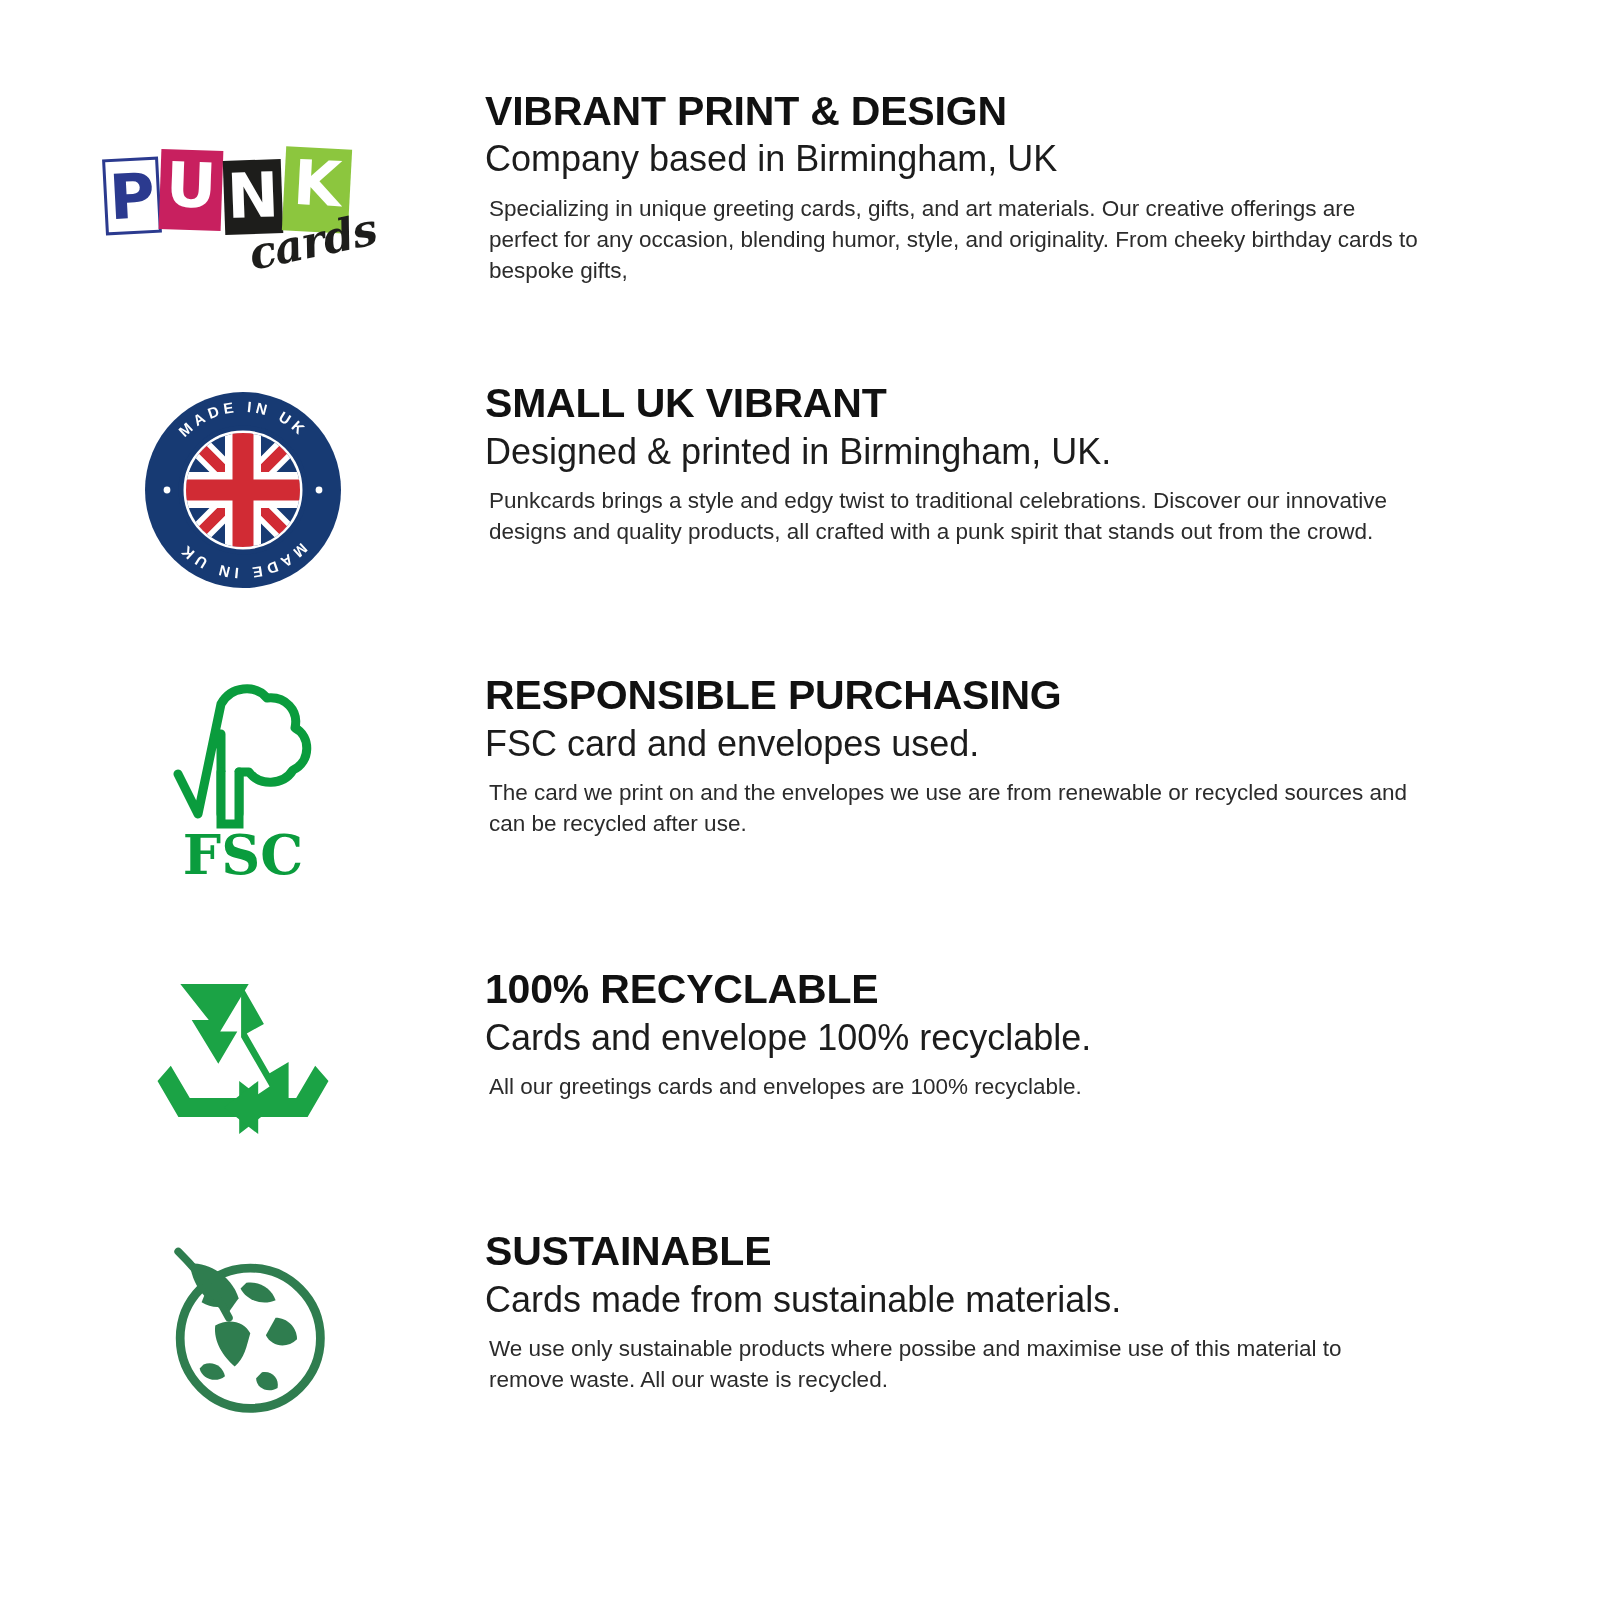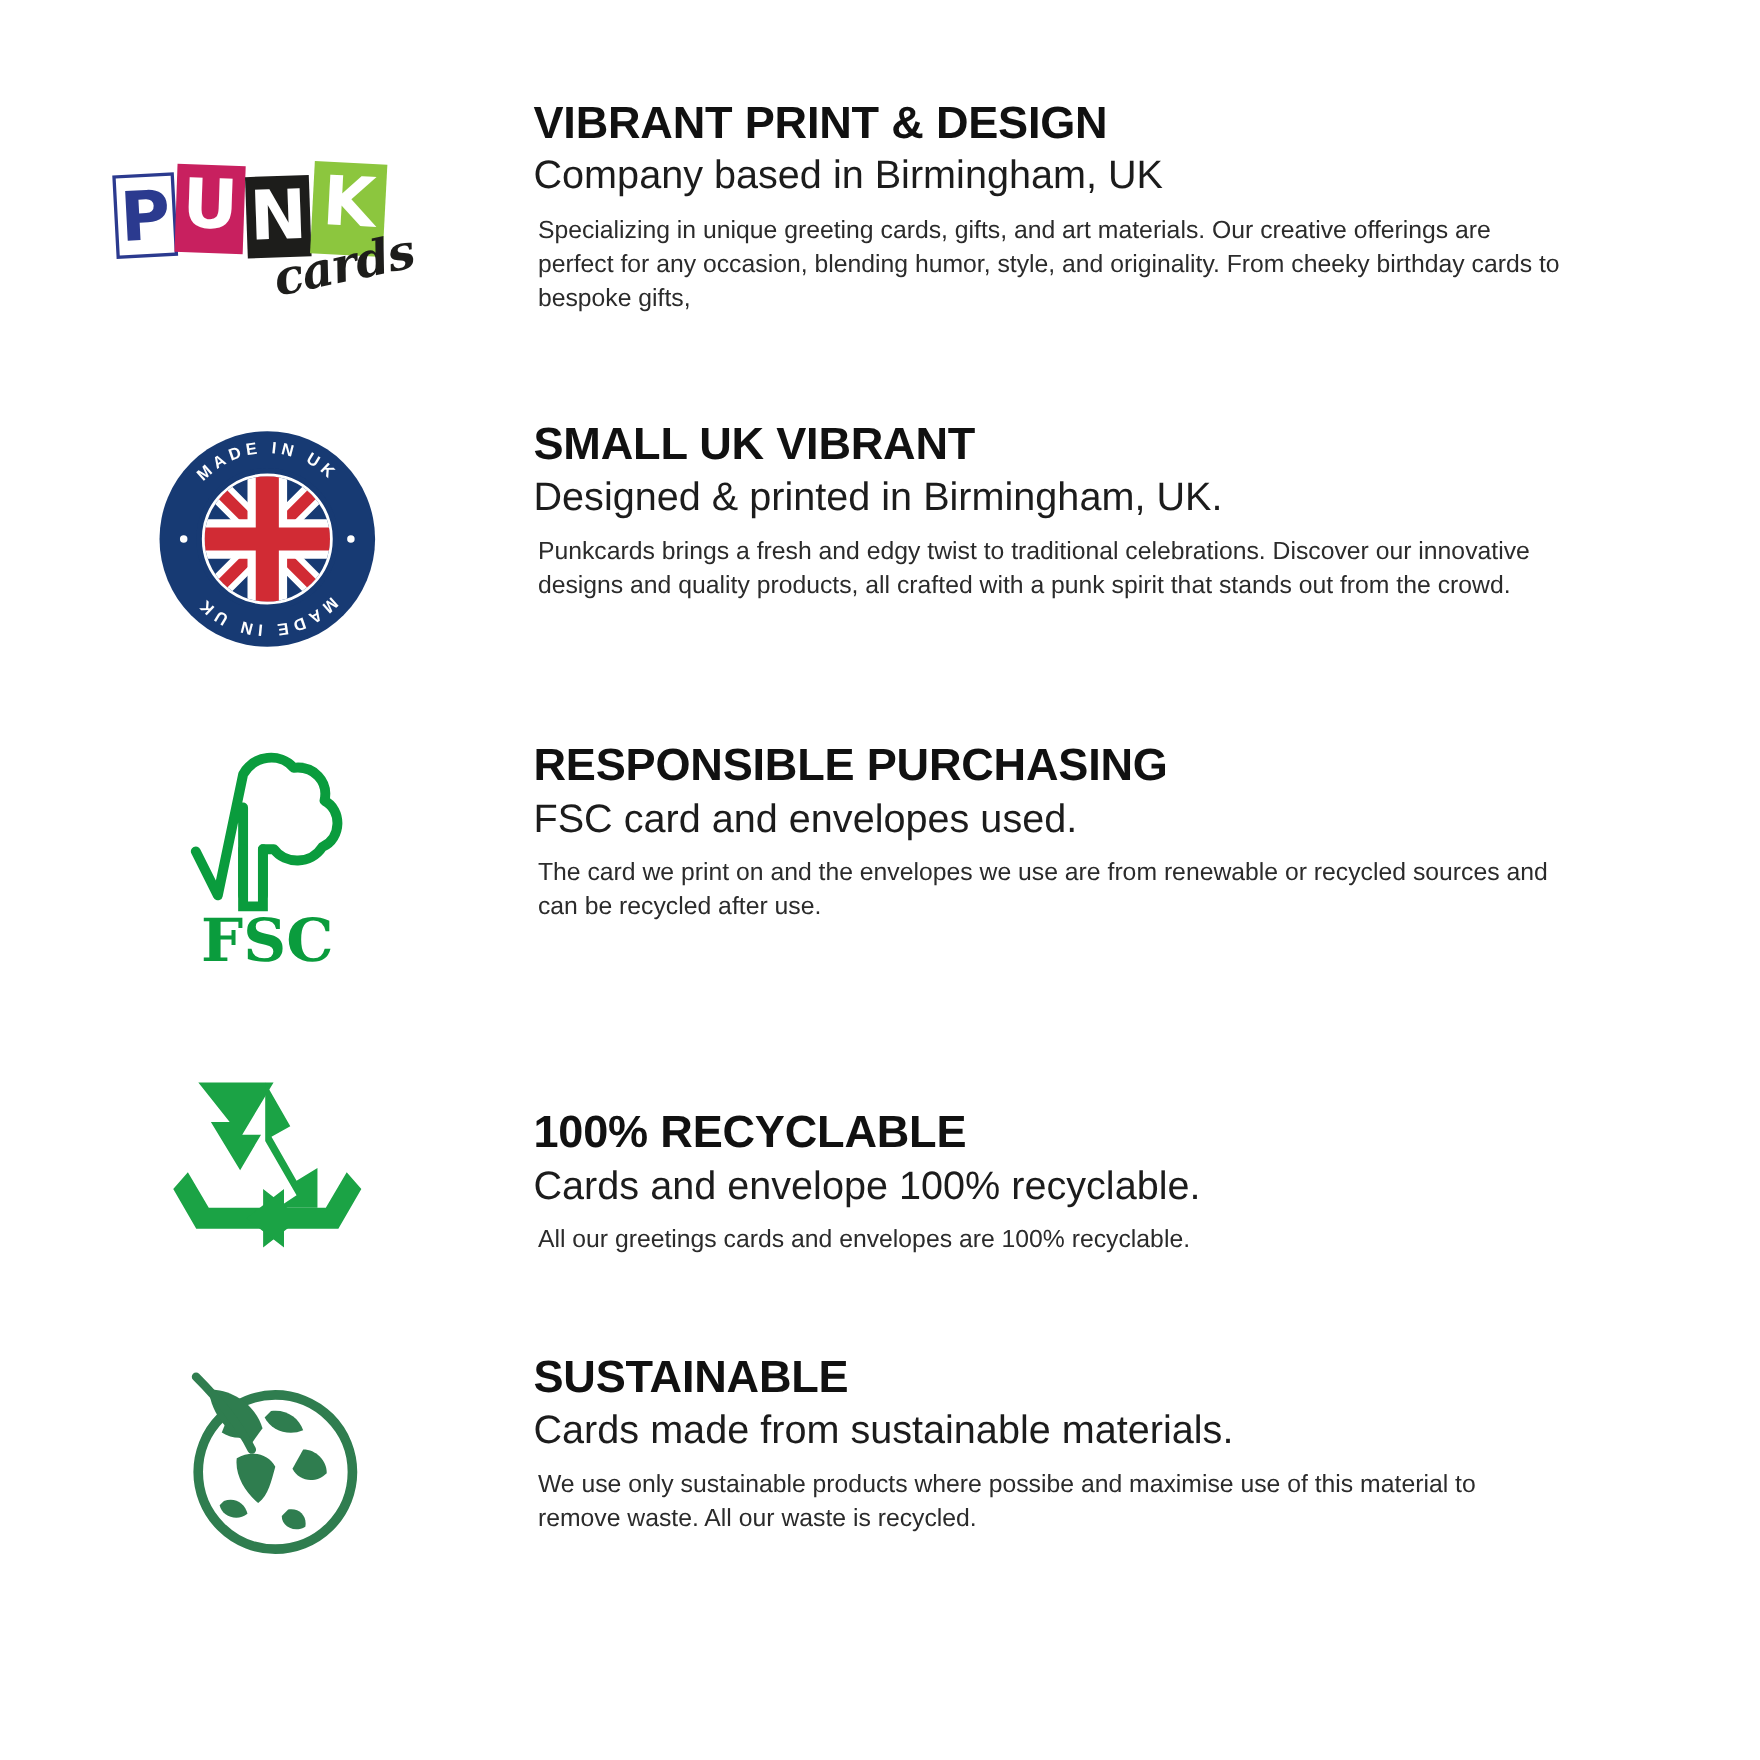--- a/index.html
+++ b/index.html
@@ -58,21 +58,21 @@
     font-size: 22.5px;
     line-height: 1.38;
     color: #2b2b2b;
     margin: 4px;
     max-width: 930px;
   }
   
   .row-1 { margin-bottom: 92px; }
   .row-2 { margin-bottom: 84px; }
   .row-3 { margin-bottom: 84px; }
-  .row-4 { margin-bottom: 84px; align-items: flex-end; }
+  .row-4 { margin-bottom: 84px; }
   .row-1 .icon-col { padding-top: 50px; }
   .row-2 .icon-col { padding-top: 8px; }
   .row-3 .icon-col { padding-top: 0px; }
   .row-4 .icon-col { padding-top: 6px; }
   .row-5 .icon-col { padding-top: 6px; }
 
   
   .punk-logo {
     position: relative;
     width: 290px;
@@ -179,21 +179,21 @@
         <text fill="#ffffff" font-family="Liberation Sans, sans-serif" font-size="15" font-weight="bold" letter-spacing="4.2">
           <textPath href="#arcBottom" startOffset="50%" text-anchor="middle">MADE IN UK</textPath>
         </text>
         <circle cx="24" cy="100" r="3.4" fill="#ffffff"></circle>
         <circle cx="176" cy="100" r="3.4" fill="#ffffff"></circle>
       </svg>
     </div>
     <div class="text-col">
       <h2 class="feature-title">SMALL UK VIBRANT</h2>
       <div class="feature-sub">Designed &amp; printed in Birmingham, UK.</div>
-      <p class="feature-body">Punkcards brings a fresh and edgy twist to traditional celebrations. Discover our innovative designs and quality products, all crafted with a punk spirit that stands out from the crowd.</p>
+      <p class="feature-body">Punkcards brings a style and edgy twist to traditional celebrations. Discover our innovative designs and quality products, all crafted with a punk spirit that stands out from the crowd.</p>
     </div>
   </div>
 
   <div class="feature-row row-3">
     <div class="icon-col">
       <svg class="icon-svg" viewBox="0 0 200 210" width="200" height="210">
         <g fill="none" stroke="#0a9c3d" stroke-width="9" stroke-linecap="round" stroke-linejoin="round">
           <path d="M35,100 L55,140 L78,30 C88,12 112,10 124,24 C142,22 156,36 152,54 C168,62 168,88 150,96 C140,112 116,112 106,98 L96,98 L96,140 L78,140 L78,60"></path>
         </g>
         <path d="M96,98 L96,148 L78,148 L78,98" fill="#ffffff"></path>

